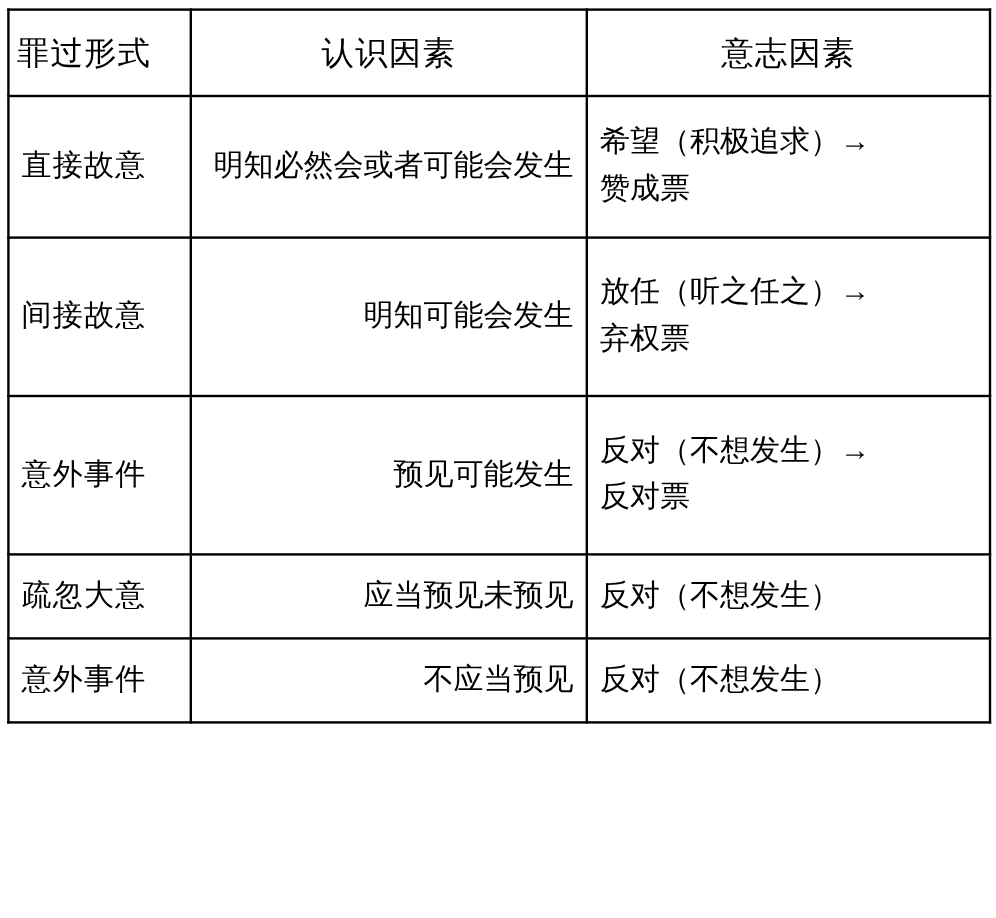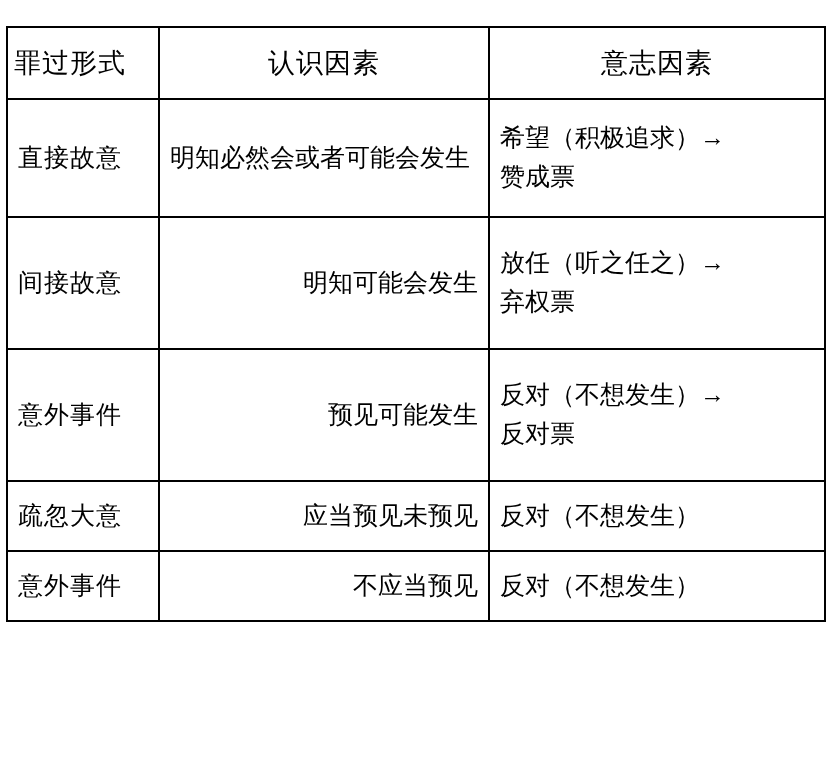--- a/index.html
+++ b/index.html
@@ -18,21 +18,20 @@
     width: 830px;
     height: 765px;
     box-sizing: border-box;
     padding: 7px 6px 6px 6px;
   }
   table.criminal-table {
     width: 818px;
     border-collapse: collapse;
     table-layout: fixed;
     border: 2px solid #000;
-    margin-top: 19px;
   }
   table.criminal-table col.c1 { width: 152px; }
   table.criminal-table col.c2 { width: 330px; }
   table.criminal-table col.c3 { width: 336px; }
 
   table.criminal-table th,
   table.criminal-table td {
     border: 2px solid #000;
     vertical-align: middle;
     padding: 4px 10px;
@@ -57,21 +56,21 @@
   td.col-type {
     text-align: left;
     padding-left: 6px;
     letter-spacing: 1px;
     white-space: nowrap;
   }
   td.col-cog {
     text-align: right;
   }
   td.col-cog.wrap {
-    text-align: left;
+    text-align: right;
   }
   td.col-vol {
     text-align: left;
     padding-left: 14px;
   }
   .tall { height: 118px; }
   .mid { height: 132px; }
   .short { height: 70px; }
   .nowrap-cell { white-space: nowrap; }
   .arrow { white-space: nowrap; }

